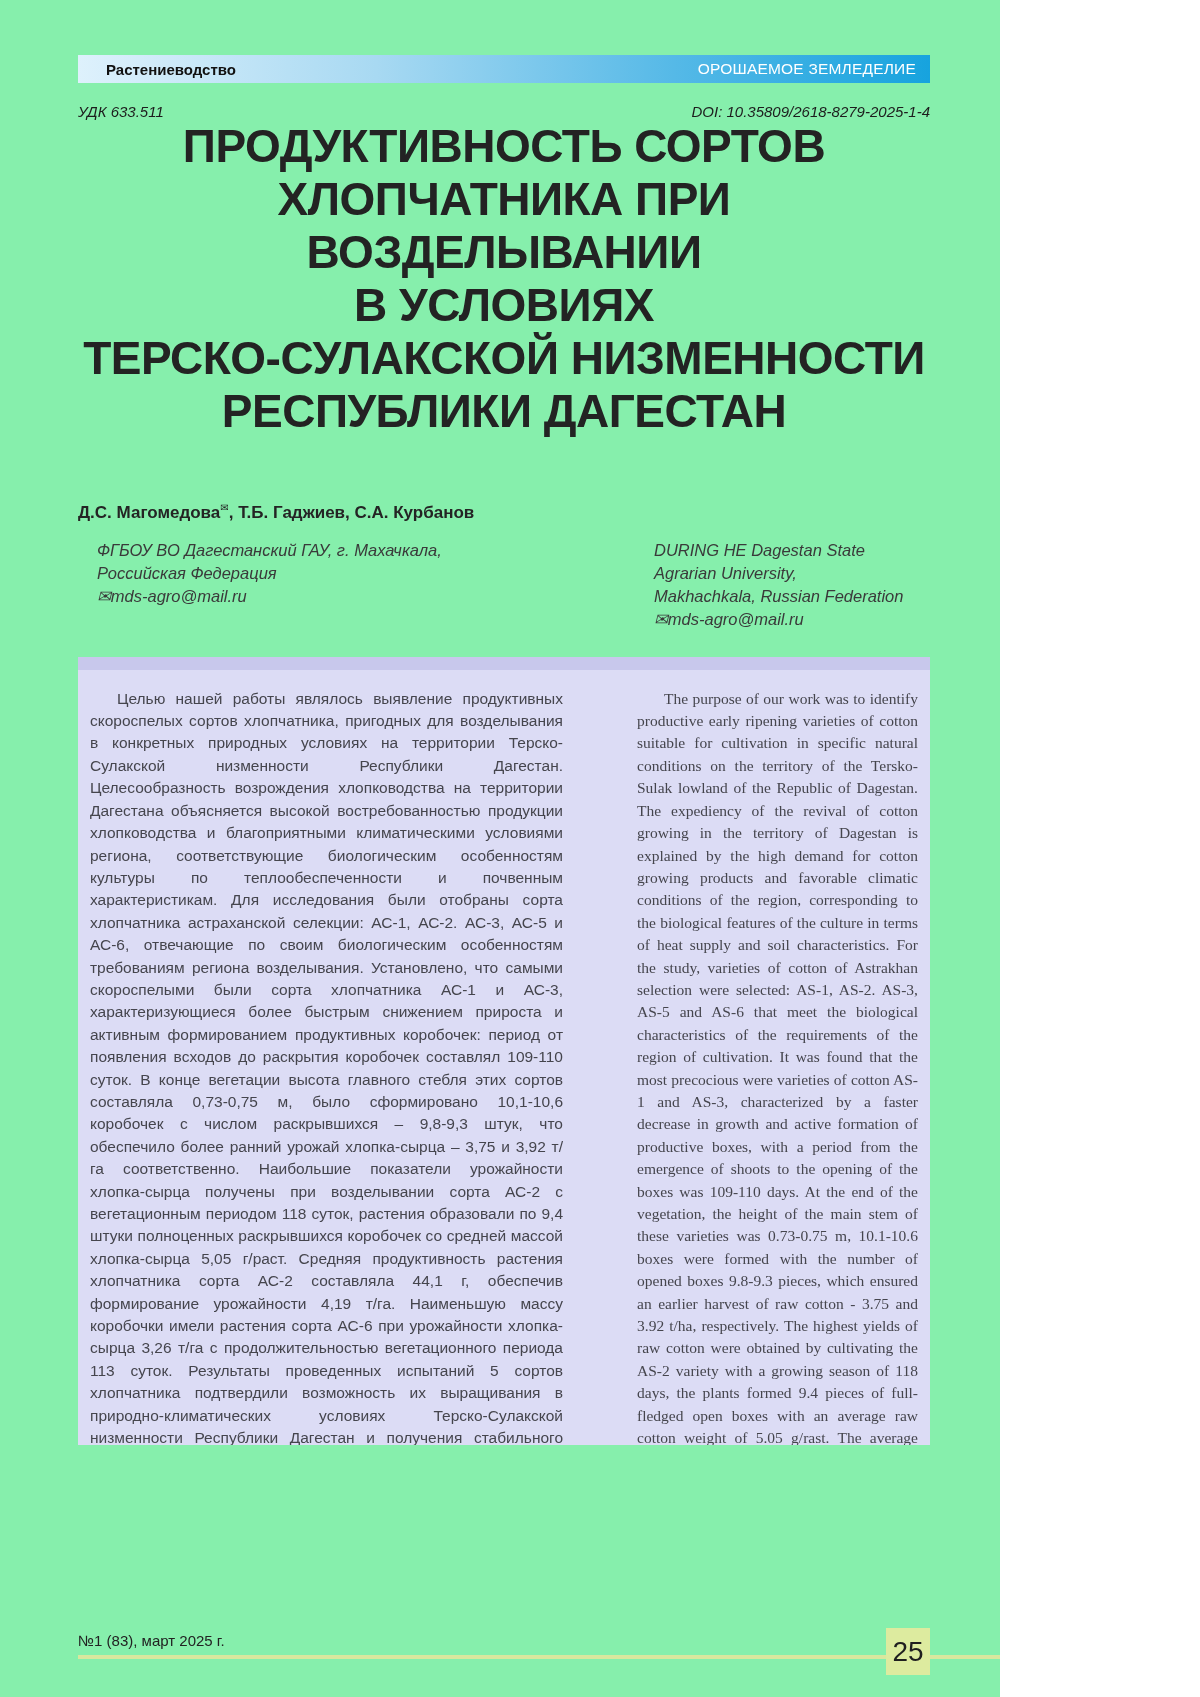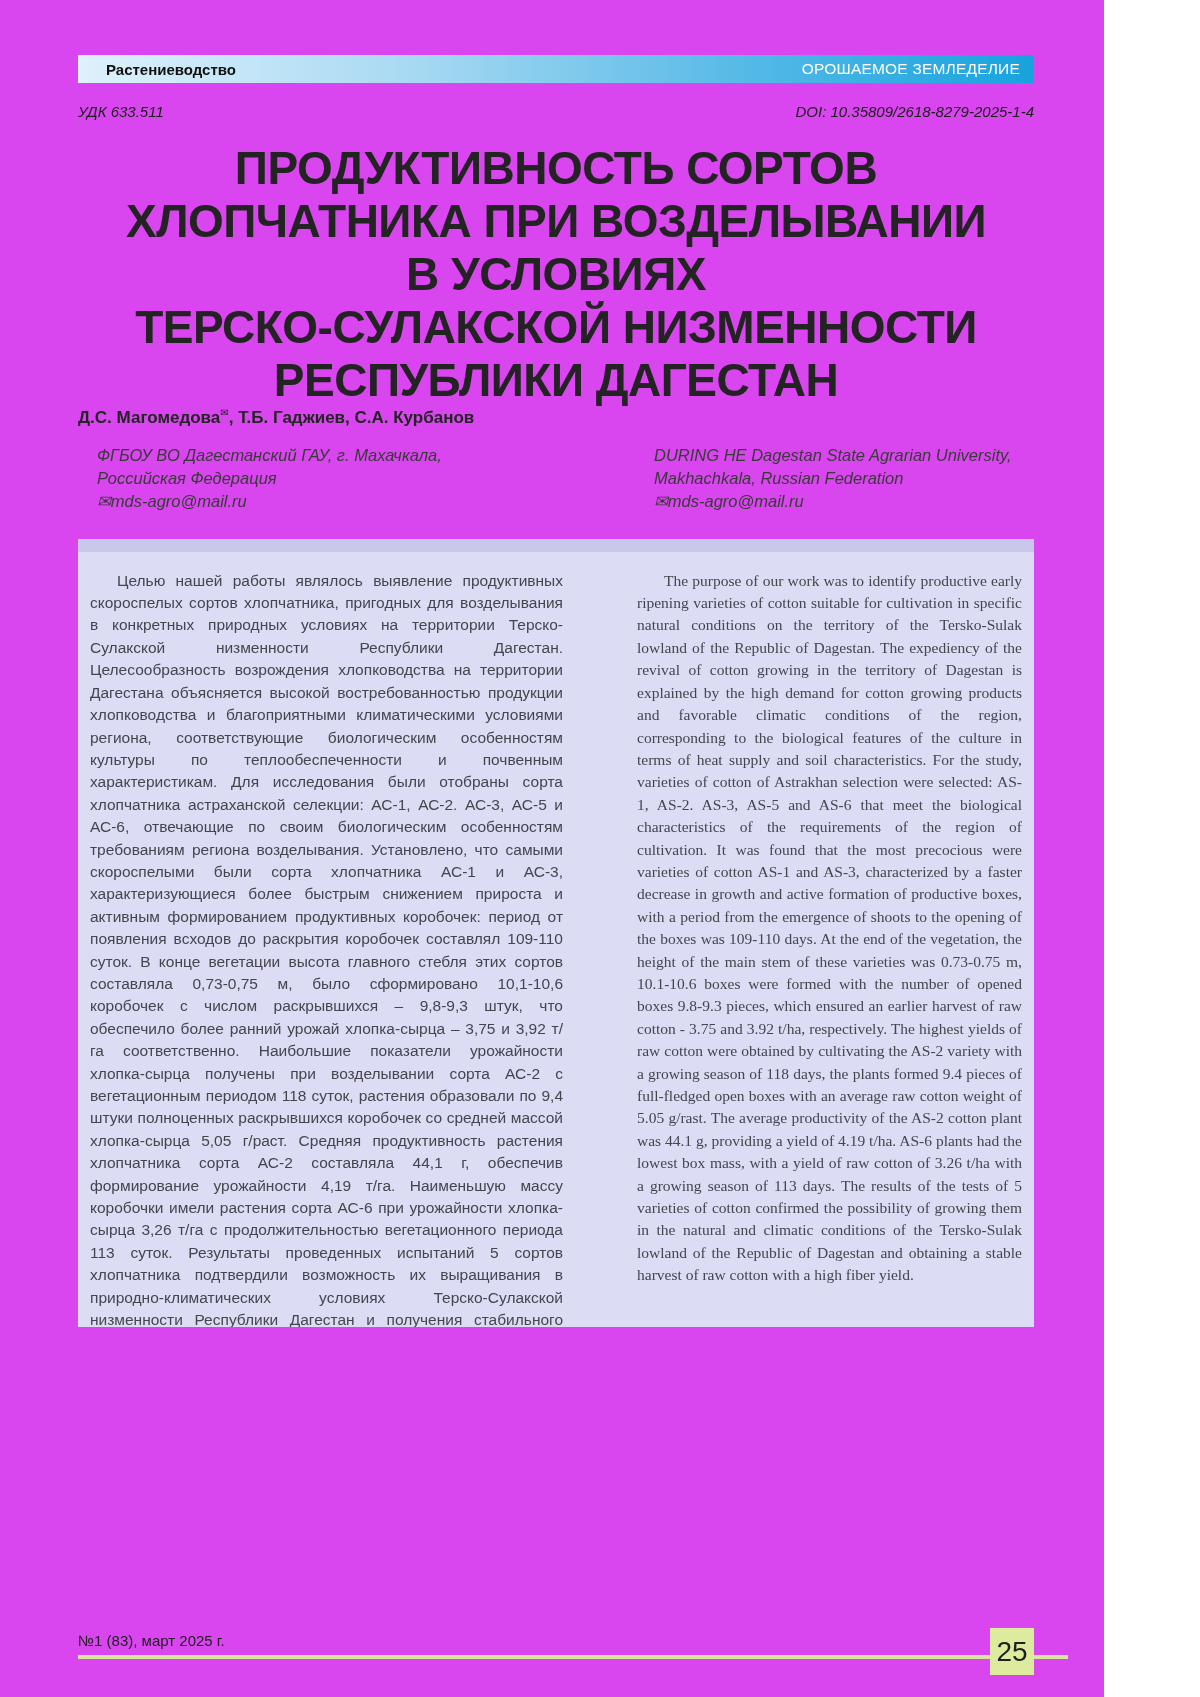--- a/index.html
+++ b/index.html
@@ -1,20 +1,20 @@
 <!DOCTYPE html>
 <html><head>
 <meta charset="utf-8">
 <style>
   html, body { margin: 0; padding: 0; background: #ffffff; }
   .page {
     position: relative;
-    width: 1104px;
+    width: 1000px;
     height: 1697px;
-    background: #d946ef;
+    background: #86efac;
     font-family: "Liberation Sans", sans-serif;
     color: #222222;
     overflow: hidden;
   }
   .content { padding: 0 70px 0 78px; }
 
   
   .header-bar {
     margin-top: 55px;
     height: 28px;
@@ -41,21 +41,20 @@
     margin-top: 20px;
     display: flex;
     justify-content: space-between;
     font-style: italic;
     font-size: 15px;
     color: #1d1d1d;
   }
 
   
   .title-ru {
-    margin-top: 22px;
     text-align: center;
     font-size: 46px;
     line-height: 53px;
     font-weight: bold;
     letter-spacing: -0.5px;
     color: #232323;
   }
   .title-en {
     margin-top: 44px;
     text-align: center;
@@ -63,21 +62,21 @@
     line-height: 50px;
     font-weight: normal;
     color: #3b3b3b;
   }
   .title-en .t-line { white-space: pre-wrap; }
 
   
   .cols { display: flex; }
   .col-l { width: 557px; flex: none; }
   .col-r { flex: 1; }
-  .authors-row { font-size: 17px; font-weight: bold; color: #242424; justify-content: space-between; }
+  .authors-row { margin-top: 64px; font-size: 17px; font-weight: bold; color: #242424; justify-content: space-between; }
   .authors-row sup { font-size: 10px; font-weight: normal; }
   .affil-row { margin-top: 16px; font-style: italic; font-size: 16.5px; line-height: 23px; color: #3a3a3a; margin-left: 19px; }
   .email-line a { color: #3a3a3a; text-decoration: none; font-style: italic; }
 
   
   .abstract-panel {
     margin-top: 26px;
     height: 788px;
     background: #dcdcf5;
     overflow: hidden;

